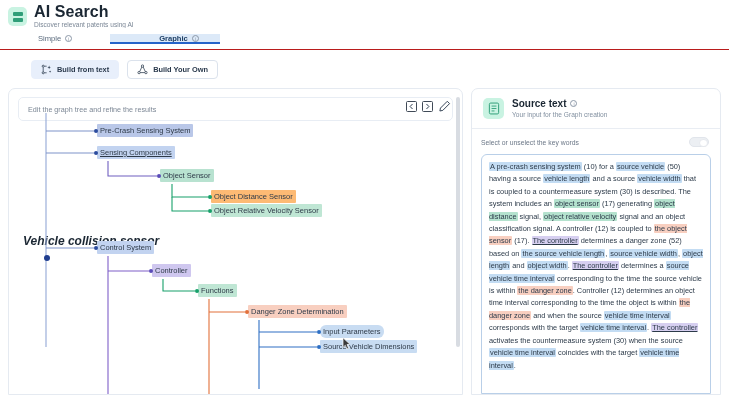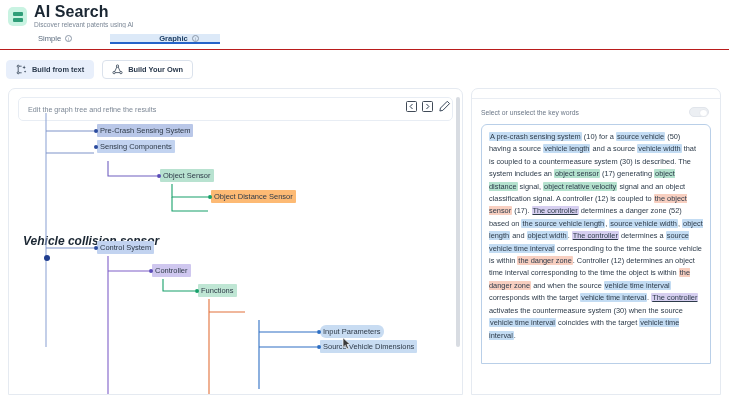--- a/index.html
+++ b/index.html
@@ -44,21 +44,21 @@
     height: 2px; background: #2563c9;
   }
   .info-i {
     width: 7px; height: 7px; border-radius: 50%;
     border: .8px solid #8c98a8; font-size: 5px; line-height: 6px;
     text-align: center; color: #8c98a8; font-weight: normal;
     display:inline-block;
   }
 
   
-  .buildbar { height: 38px; display: flex; align-items: center; padding-left: 6px; gap: 8px; background:#fff;}
+  .buildbar { height: 38px; display: flex; align-items: center; padding-left: 31px; gap: 8px; background:#fff;}
   .btn {
     display: flex; align-items: center; gap: 5px;
     height: 19px; padding: 0 9px; border-radius: 4px;
     font-size: 7.4px; font-weight: bold; color: #2b3a4d;
     border: 1px solid #dbe2ec; background: #fff; cursor: pointer;
   }
   .btn.primary { background: #e8effb; border-color: #e8effb; }
   .btn svg { display: block; }
 
   
@@ -232,61 +232,84 @@
       <path d="M250 243 L308 243" fill="none" stroke="#2e6fc4" stroke-width="1.1"></path>
       <path d="M250 258 L308 258" fill="none" stroke="#2e6fc4" stroke-width="1.1"></path>
     </svg>
 
     <div class="dot" style="left:35px;top:166px;background:#1f3d8f;width:6px;height:6px;"></div>
 
     <div class="node-label" style="left:88px;top:35px;background:#b9c7e8;">
       <span class="dot" style="left:-3px;top:5px;background:#2b4b9e;"></span>
       <span>Pre-Crash Sensing System</span>
     </div>
-    <div class="node-label" style="left:88px;top:51px;background:#c2d3f0;">
+    <div class="node-label" style="left:88px;top:57px;background:#c2d3f0;text-decoration:underline;">
       <span class="dot" style="left:-3px;top:5px;background:#2b4b9e;"></span>
       <span>Sensing Components</span>
     </div>
     <div class="node-label" style="left:151px;top:80px;background:#b8e2d0;">
       <span class="dot" style="left:-3px;top:5px;background:#5a4bb8;"></span>
       <span>Object Sensor</span>
     </div>
     <div class="node-label" style="left:202px;top:101px;background:#fdba74;">
       <span class="dot" style="left:-3px;top:5px;background:#17a06a;"></span>
       <span>Object Distance Sensor</span>
     </div>
+    <div class="node-label" style="left:202px;top:115px;background:#bfe6d4;">
+      <span class="dot" style="left:-3px;top:5px;background:#17a06a;"></span>
+      <span>Object Relative Velocity Sensor</span>
+    </div>
     <div class="node-label" style="left:88px;top:152px;background:#c2d3f0;">
       <span class="dot" style="left:-3px;top:5px;background:#2b4b9e;"></span>
       <span>Control System</span>
     </div>
     <div class="node-label" style="left:143px;top:175px;background:#cfc7ef;">
       <span class="dot" style="left:-3px;top:5px;background:#5a4bb8;"></span>
       <span>Controller</span>
     </div>
     <div class="node-label" style="left:189px;top:195px;background:#bfe6d4;">
       <span class="dot" style="left:-3px;top:5px;background:#17a06a;"></span>
       <span>Functions</span>
     </div>
+    <div class="node-label" style="left:239px;top:216px;background:#f8cfc0;">
+      <span class="dot" style="left:-3px;top:5px;background:#e2703a;"></span>
+      <span>Danger Zone Determination</span>
+    </div>
     <div class="node-label" style="left:311px;top:236px;background:#c8dcf2;border-radius:6px;">
       <span class="dot" style="left:-3px;top:5px;background:#2e6fc4;"></span>
       <span>Input Parameters</span>
     </div>
     <div class="node-label" style="left:311px;top:251px;background:#c8dcf2;">
       <span class="dot" style="left:-3px;top:5px;background:#2e6fc4;"></span>
       <span>Source Vehicle Dimensions</span>
     </div>
 
     <svg class="cursor" style="left:333px;top:248px;" width="9" height="13" viewBox="0 0 9 13">
       <path d="M1 .8L1 10.5 3.3 8.3 4.9 12 6.6 11.2 5 7.6 8 7.3z" fill="#3a3a3a" stroke="#fff" stroke-width=".7"></path>
     </svg>
 
     <div class="vscroll" style="right:2px;"></div>
   </div>
 
   <div class="panel src-panel">
+    <div class="src-head">
+      <div class="src-ico">
+        <svg width="12" height="13" viewBox="0 0 14 16">
+          <rect x="1.3" y="1.3" width="11.4" height="13.4" rx="1.6" fill="none" stroke="#2f9e78" stroke-width="1.2"></rect>
+          <path d="M4 5h6M4 8h6M4 11h3.6" stroke="#2f9e78" stroke-width="1.1" fill="none"></path>
+        </svg>
+      </div>
+      <div class="src-txtgrp">
+        <div class="src-title">
+          <span>Source text</span>
+          <span class="info-i">i</span>
+        </div>
+        <div class="src-sub">Your input for the Graph creation</div>
+      </div>
+    </div>
     <div class="src-div"></div>
 
     <div class="kw-row">
       <span class="kw-label">Select or unselect the key words</span>
       <span class="toggle">
         <span class="knob"></span>
       </span>
     </div>
 
     <div class="textbox" id="srcText"><span class="hl hl-b">A pre-crash sensing system</span> (10) for a <span class="hl hl-b">source vehicle</span> (50) having a source <span class="hl hl-b">vehicle length</span> and a source <span class="hl hl-b">vehicle width</span> that is coupled to a countermeasure system (30) is described. The system includes an <span class="hl hl-g">object sensor</span> (17) generating <span class="hl hl-g">object distance</span> signal, <span class="hl hl-g">object relative velocity</span> signal and an object classification signal. A controller (12) is coupled to <span class="hl hl-o">the object sensor</span> (17). <span class="hl hl-p">The controller</span> determines a danger zone (52) based on <span class="hl hl-b">the source vehicle length</span>, <span class="hl hl-b">source vehicle width</span>, <span class="hl hl-b">object length</span> and <span class="hl hl-b">object width</span>. <span class="hl hl-p">The controller</span> determines a <span class="hl hl-b">source vehicle time interval</span> corresponding to the time the source vehicle is within <span class="hl hl-o">the danger zone</span>. Controller (12) determines an object time interval corresponding to the time the object is within <span class="hl hl-o">the danger zone</span> and when the source <span class="hl hl-b">vehicle time interval</span> corresponds with the target <span class="hl hl-b">vehicle time interval</span>. <span class="hl hl-p">The controller</span> activates the countermeasure system (30) when the source <span class="hl hl-b">vehicle time interval</span> coincides with the target <span class="hl hl-b">vehicle time interval</span>.</div>

